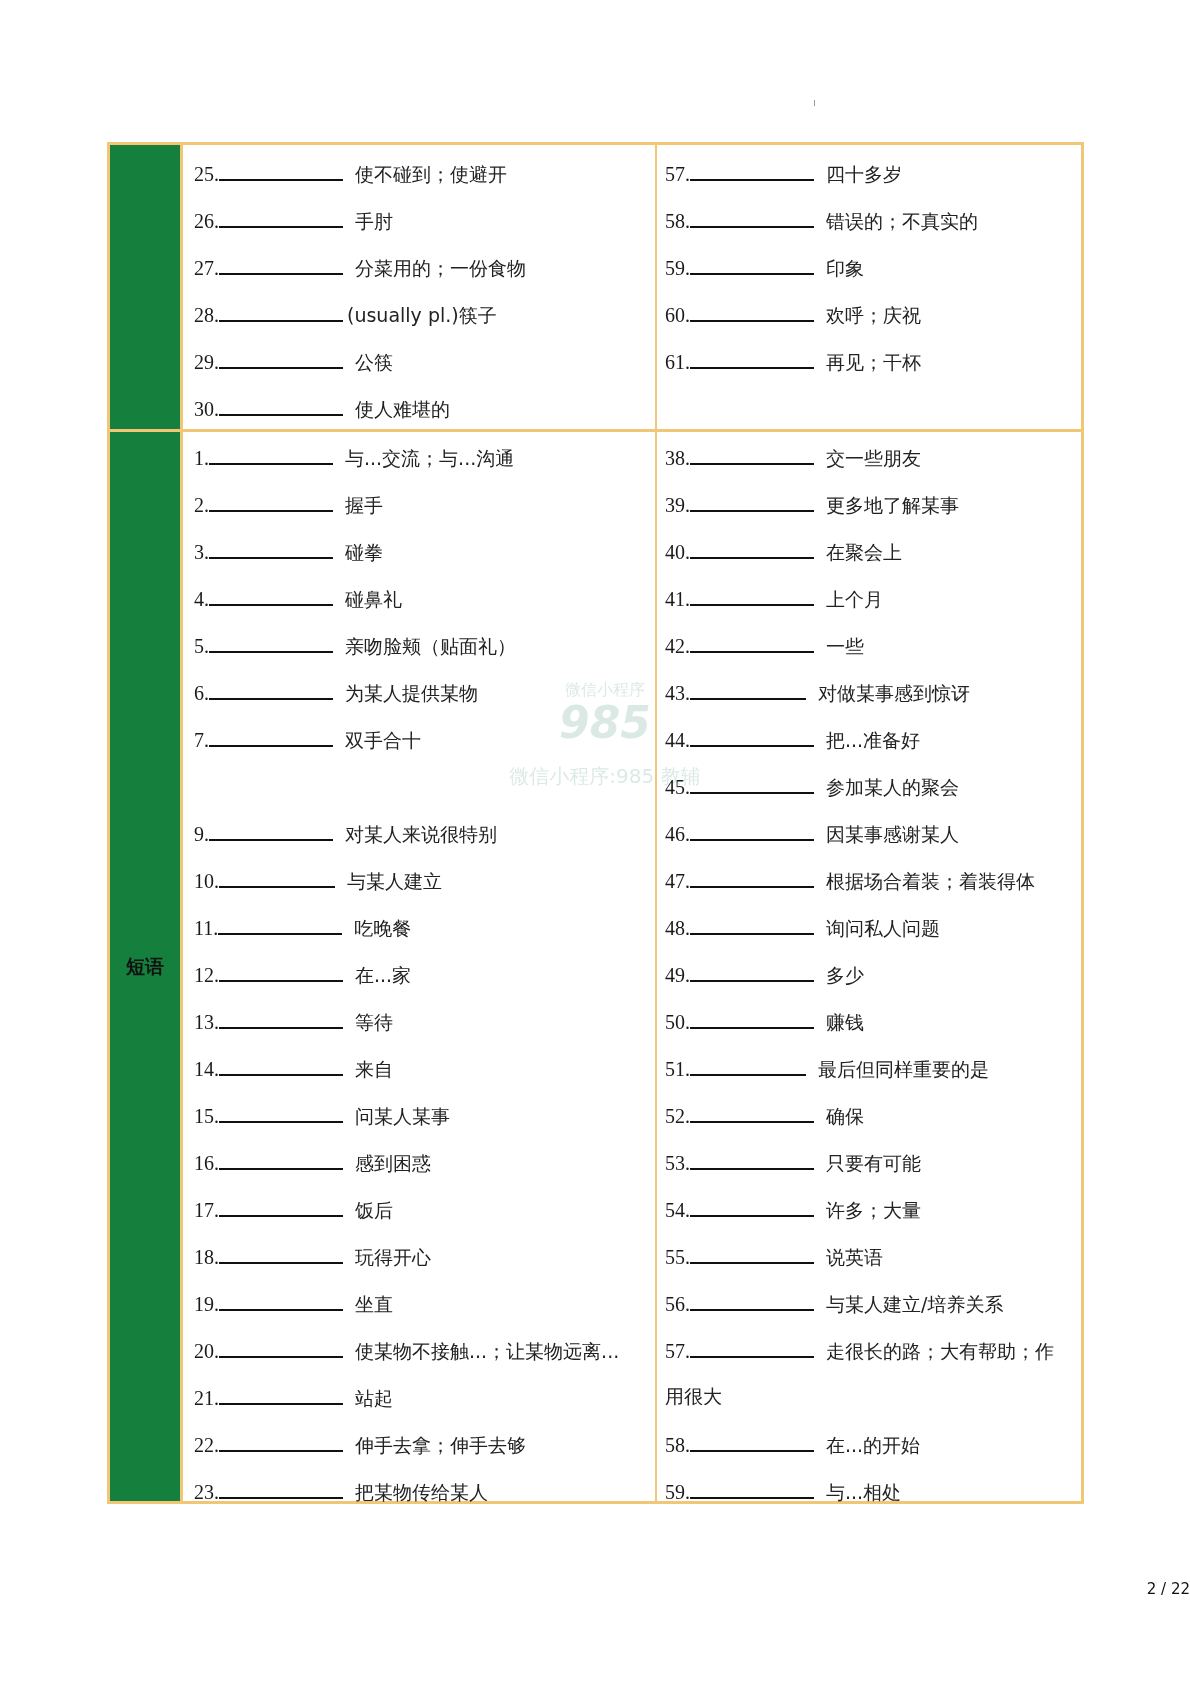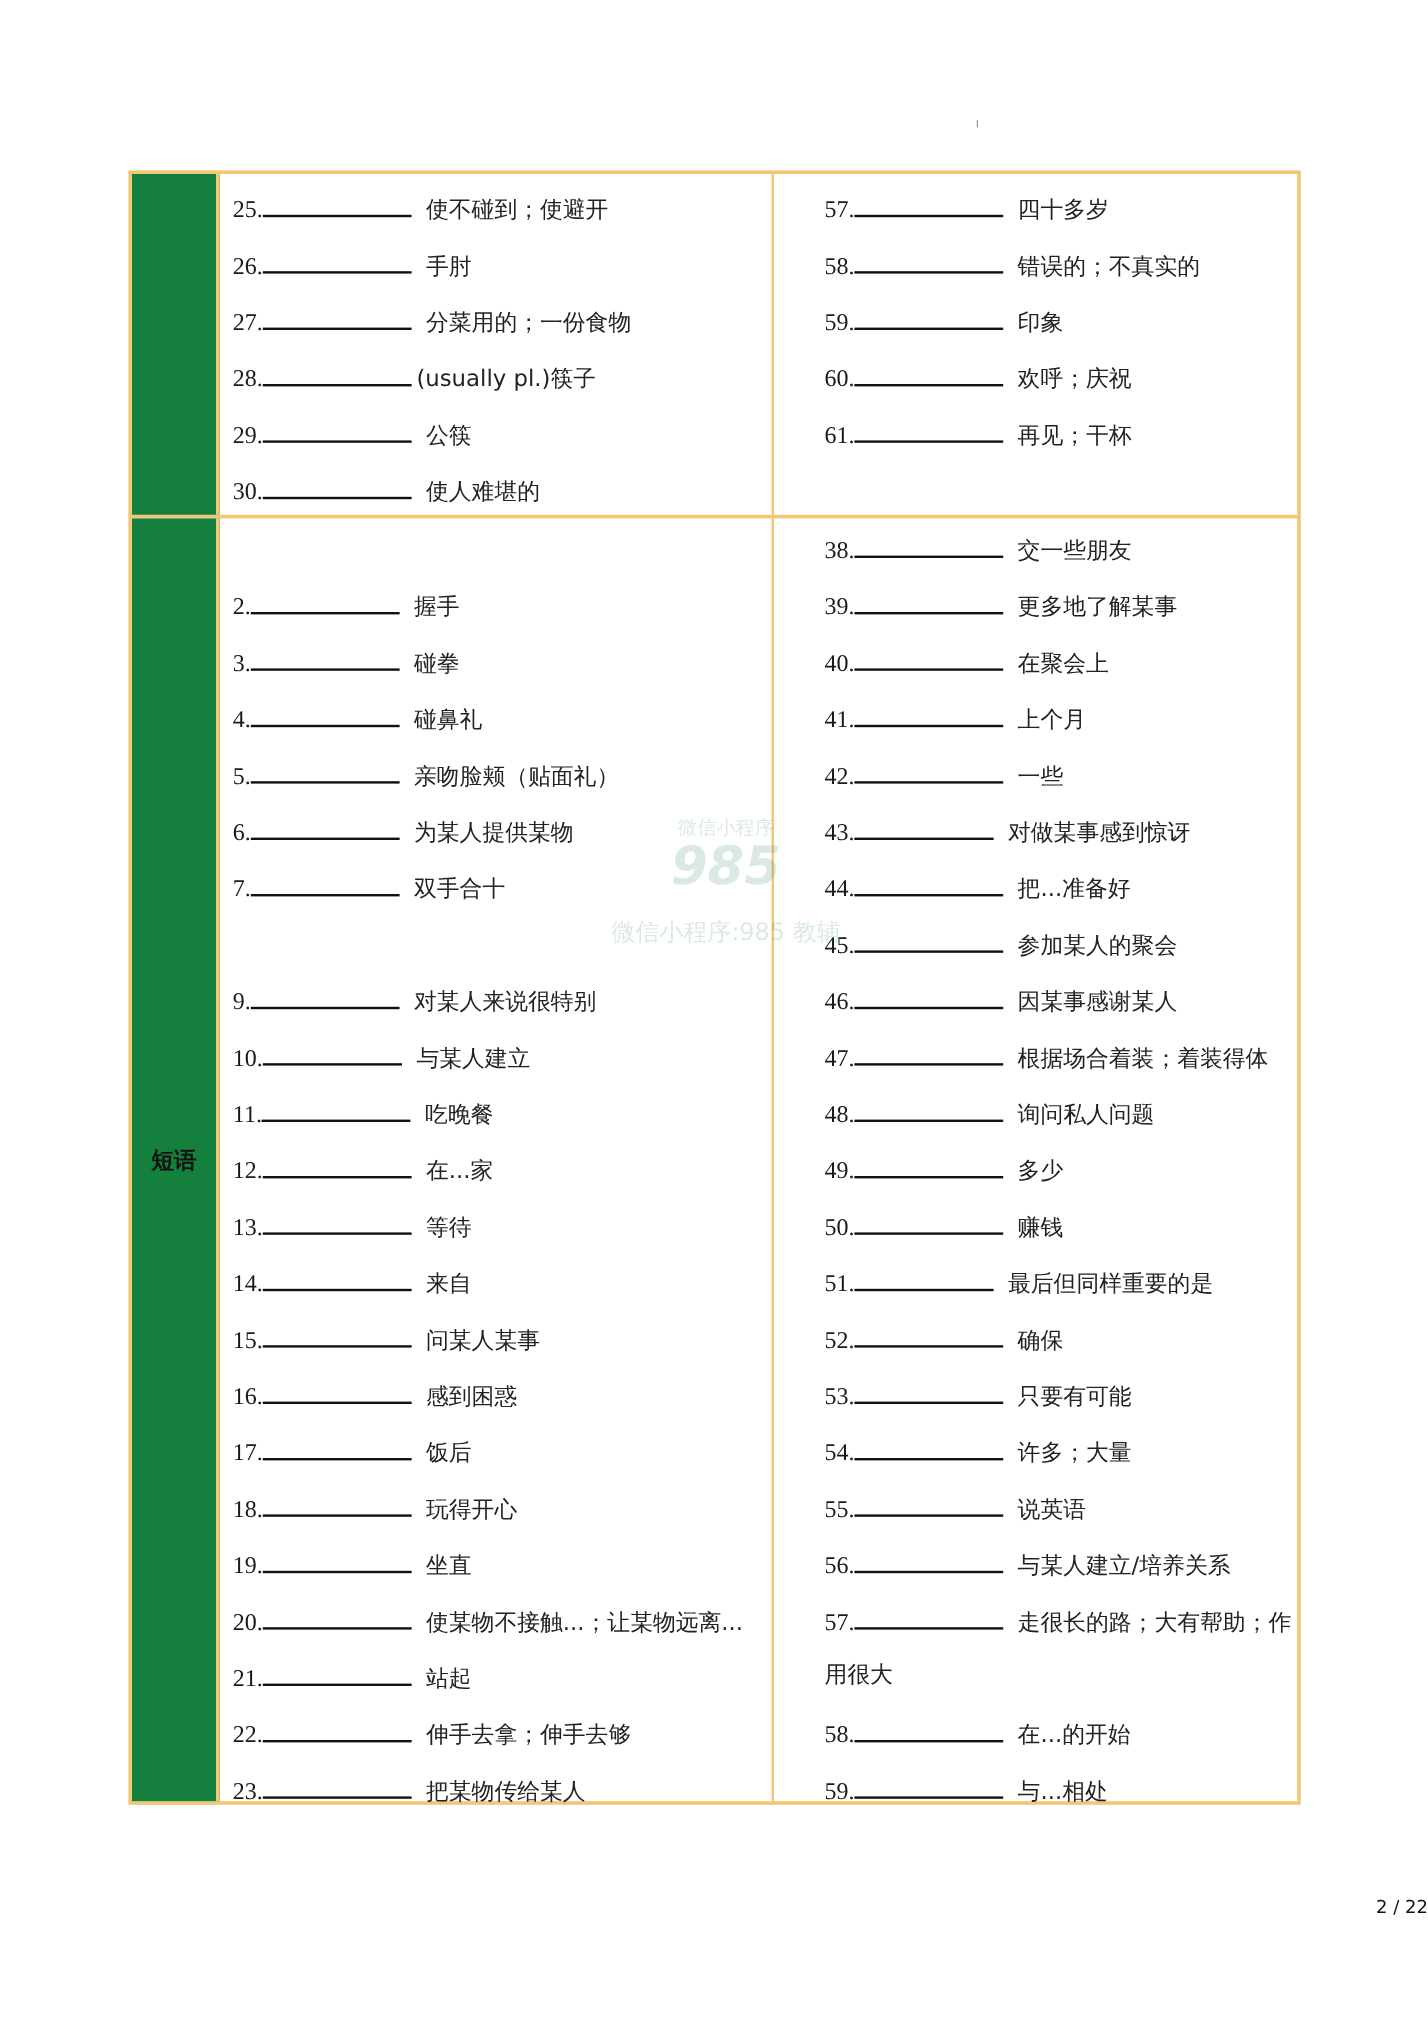--- a/index.html
+++ b/index.html
@@ -9,22 +9,22 @@
   .table { position:absolute; left:107px; top:142px; width:977px; height:1362px;
            border:3px solid #f1c675; box-sizing:border-box; }
   .section { position:absolute; left:0; right:0; }
   .sec1 { top:0; height:284px; border-bottom:3px solid #f1c675; }
   .sec2 { top:287px; bottom:0; }
   .label-col { position:absolute; left:0; top:0; bottom:0; width:70px;
                background:#15803d; border-right:3px solid #f1c675; }
   .label-text { position:absolute; left:0; right:0; top:50%; transform:translateY(-50%);
                 text-align:center; font-family:"DejaVu Sans", sans-serif; font-weight:bold; font-size:19px; color:#111; }
   .col { position:absolute; top:0; bottom:0; }
-  .colL { left:73px; width:460px; border-right:2px solid #f1c675; }
-  .colR { left:566px; right:0; }
+  .colL { left:73px; width:460px; border-right:2px solid #f1c675;padding-left:12px; }
+  .colR { left:544px; right:0; }
   .item { position:absolute; left:0; height:30px; font-size:20px; line-height:30px; white-space:nowrap; }
   .colL .item { left:11px; }
   .colR .item { left:11px; }
   .num { display:inline-block; }
   .blank { display:inline-block; width:124px; border-bottom:2px solid #111; height:22px; vertical-align:baseline; margin-right:12px; }
   .blank.short { width:116px; }
   .meaning { font-family:"DejaVu Sans", sans-serif; font-size:19px; color:#222; }
   .wrap-cont { font-family:Liberation Mono, monospace; font-size:19px; color:#222; }
   .watermark { position:absolute; left:490px; top:680px; width:230px; height:140px; opacity:0.18; pointer-events:none;
                text-align:center; color:#3a8a6a; font-family:"DejaVu Sans", sans-serif; }
@@ -59,20 +59,21 @@
       <div class="item" style="top:153px"><span class="num">60.</span><span class="blank"></span><span class="meaning">欢呼；庆祝</span></div>
       <div class="item" style="top:200px"><span class="num">61.</span><span class="blank"></span><span class="meaning">再见；干杯</span></div>
     </div>
   </div>
 
   <div class="section sec2">
     <div class="label-col">
       <div class="label-text">短语</div>
     </div>
     <div class="col colL">
+      <div class="item" style="top:9px"><span class="num">1.</span><span class="blank"></span><span class="meaning">与...交流；与...沟通</span></div>
       <div class="item" style="top:56px"><span class="num">2.</span><span class="blank"></span><span class="meaning">握手</span></div>
       <div class="item" style="top:103px"><span class="num">3.</span><span class="blank"></span><span class="meaning">碰拳</span></div>
       <div class="item" style="top:150px"><span class="num">4.</span><span class="blank"></span><span class="meaning">碰鼻礼</span></div>
       <div class="item" style="top:197px"><span class="num">5.</span><span class="blank"></span><span class="meaning">亲吻脸颊（贴面礼）</span></div>
       <div class="item" style="top:244px"><span class="num">6.</span><span class="blank"></span><span class="meaning">为某人提供某物</span></div>
       <div class="item" style="top:291px"><span class="num">7.</span><span class="blank"></span><span class="meaning">双手合十</span></div>
       <div class="item" style="top:385px"><span class="num">9.</span><span class="blank"></span><span class="meaning">对某人来说很特别</span></div>
       <div class="item" style="top:432px"><span class="num">10.</span><span class="blank short"></span><span class="meaning">与某人建立</span></div>
       <div class="item" style="top:479px"><span class="num">11.</span><span class="blank"></span><span class="meaning">吃晚餐</span></div>
       <div class="item" style="top:526px"><span class="num">12.</span><span class="blank"></span><span class="meaning">在...家</span></div>

